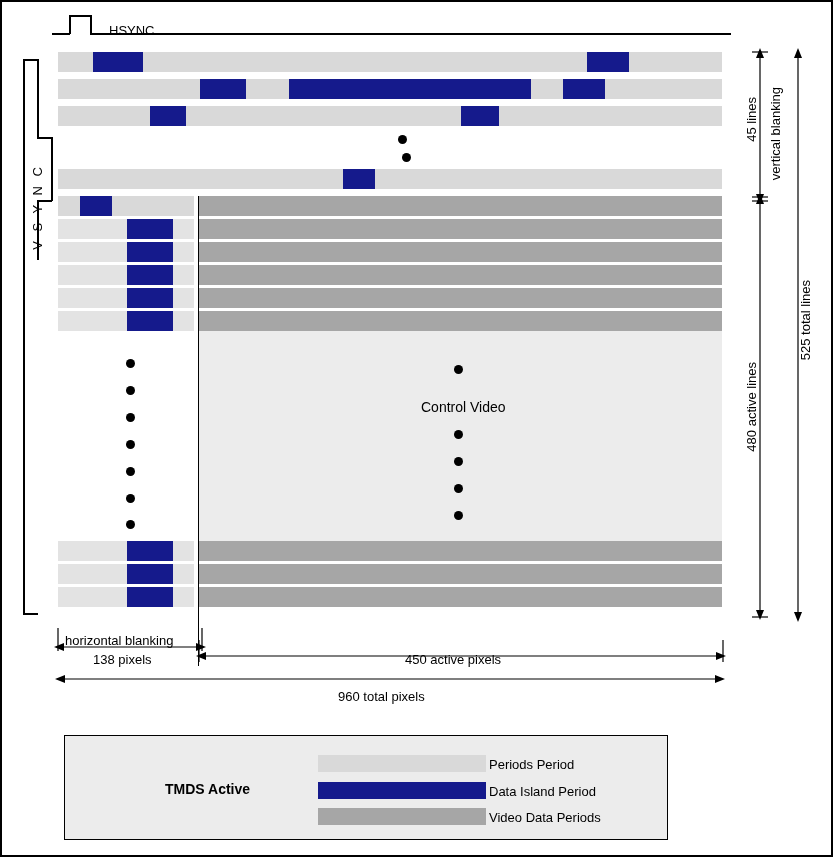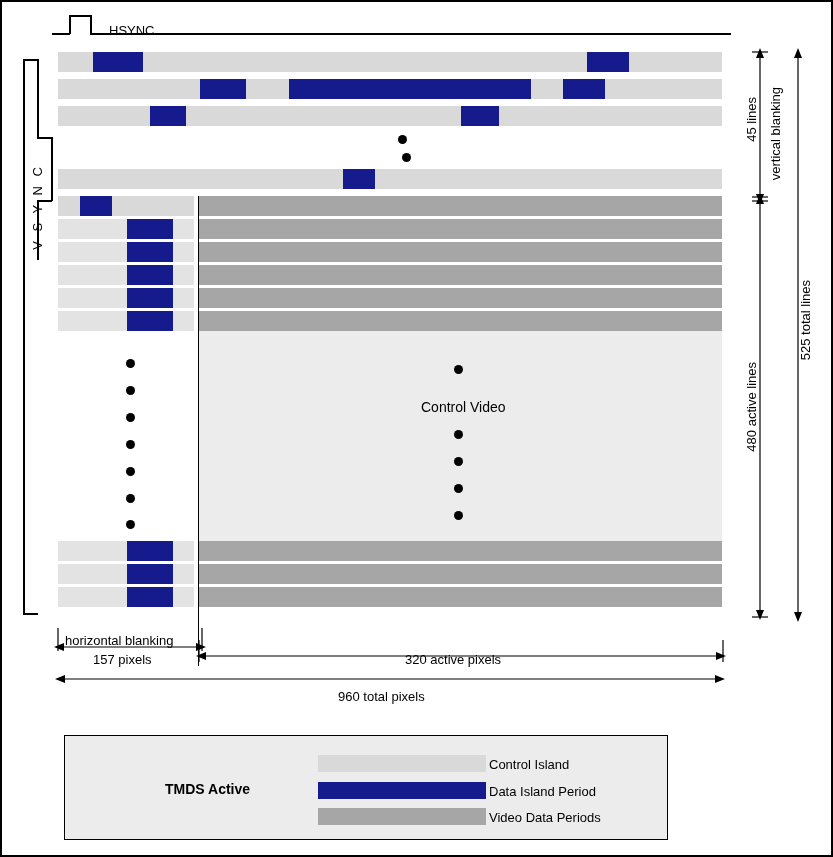--- a/index.html
+++ b/index.html
@@ -188,43 +188,43 @@
   <div class="abs txt vert" style="left:796px; top:278px; font-size:13px;">525 total lines</div>
 
   <svg class="abs" style="left:50px; top:620px; width:156px; height:30px;" viewBox="0 0 156 30">
     <line x1="6" y1="25" x2="150" y2="25" stroke="#000" stroke-width="1.2"></line>
     <polygon points="2,25 12,21 12,29" fill="#000"></polygon>
     <polygon points="154,25 144,21 144,29" fill="#000"></polygon>
     <line x1="6" y1="6" x2="6" y2="29" stroke="#000" stroke-width="1.2"></line>
     <line x1="150" y1="6" x2="150" y2="29" stroke="#000" stroke-width="1.2"></line>
   </svg>
   <div class="abs txt" style="left:63px; top:631px; font-size:13px;">horizontal blanking</div>
-  <div class="abs txt" style="left:91px; top:650px; font-size:13px;">157 pixels</div>
+  <div class="abs txt" style="left:91px; top:650px; font-size:13px;">138 pixels</div>
 
   <svg class="abs" style="left:192px; top:636px; width:534px; height:26px;" viewBox="0 0 534 26">
     <line x1="6" y1="18" x2="528" y2="18" stroke="#000" stroke-width="1.2"></line>
     <polygon points="2,18 12,14 12,22" fill="#000"></polygon>
     <polygon points="532,18 522,14 522,22" fill="#000"></polygon>
     <line x1="5" y1="2" x2="5" y2="24" stroke="#000" stroke-width="1.2"></line>
     <line x1="529" y1="2" x2="529" y2="24" stroke="#000" stroke-width="1.2"></line>
   </svg>
-  <div class="abs txt" style="left:403px; top:650px; font-size:13px;">320 active pixels</div>
+  <div class="abs txt" style="left:403px; top:650px; font-size:13px;">450 active pixels</div>
 
   <svg class="abs" style="left:50px; top:666px; width:676px; height:22px;" viewBox="0 0 676 22">
     <line x1="7" y1="11" x2="669" y2="11" stroke="#000" stroke-width="1.2"></line>
     <polygon points="3,11 13,7 13,15" fill="#000"></polygon>
     <polygon points="673,11 663,7 663,15" fill="#000"></polygon>
   </svg>
   <div class="abs txt" style="left:336px; top:687px; font-size:13px;">960 total pixels</div>
 
   <div class="legend-box" style="left:62px; top:733px; width:604px; height:105px;"></div>
   <div class="legend-title" style="left:163px; top:779px;">TMDS Active</div>
 
   <div class="legend-swatch" style="left:316px; top:753px; background:#d9d9d9;"></div>
-  <div class="legend-label" style="left:487px; top:755px;">Control Island</div>
+  <div class="legend-label" style="left:487px; top:755px;">Periods Period</div>
 
   <div class="legend-swatch" style="left:316px; top:780px; background:#151a8c;"></div>
   <div class="legend-label" style="left:487px; top:782px;">Data Island Period</div>
 
   <div class="legend-swatch" style="left:316px; top:806px; background:#a6a6a6;"></div>
   <div class="legend-label" style="left:487px; top:808px;">Video Data Periods</div>
 
 </div>
 
 </body></html>

